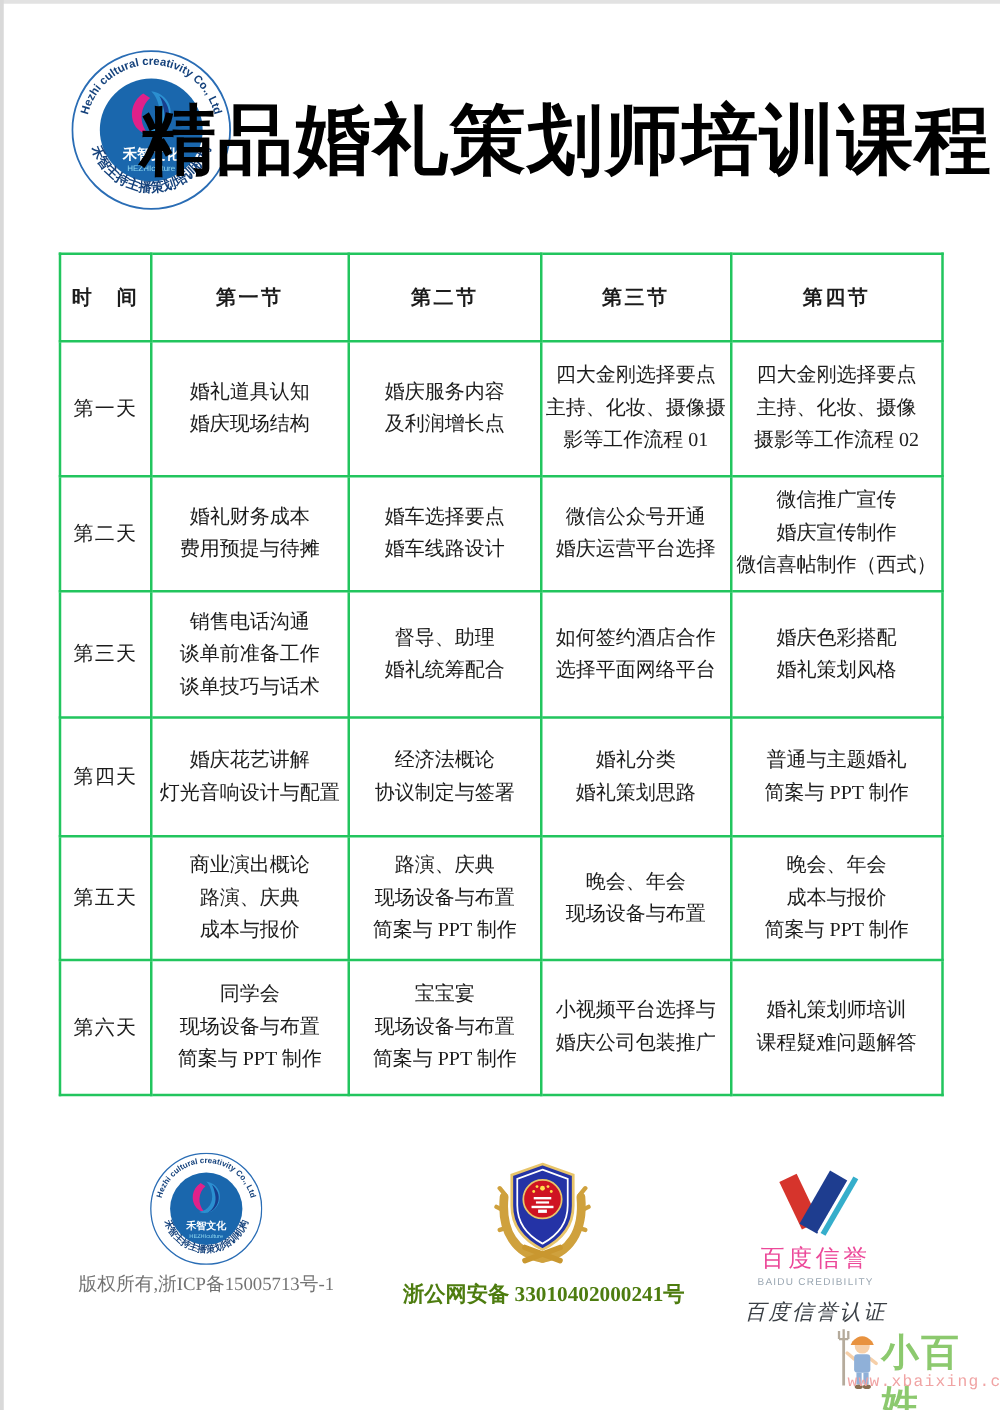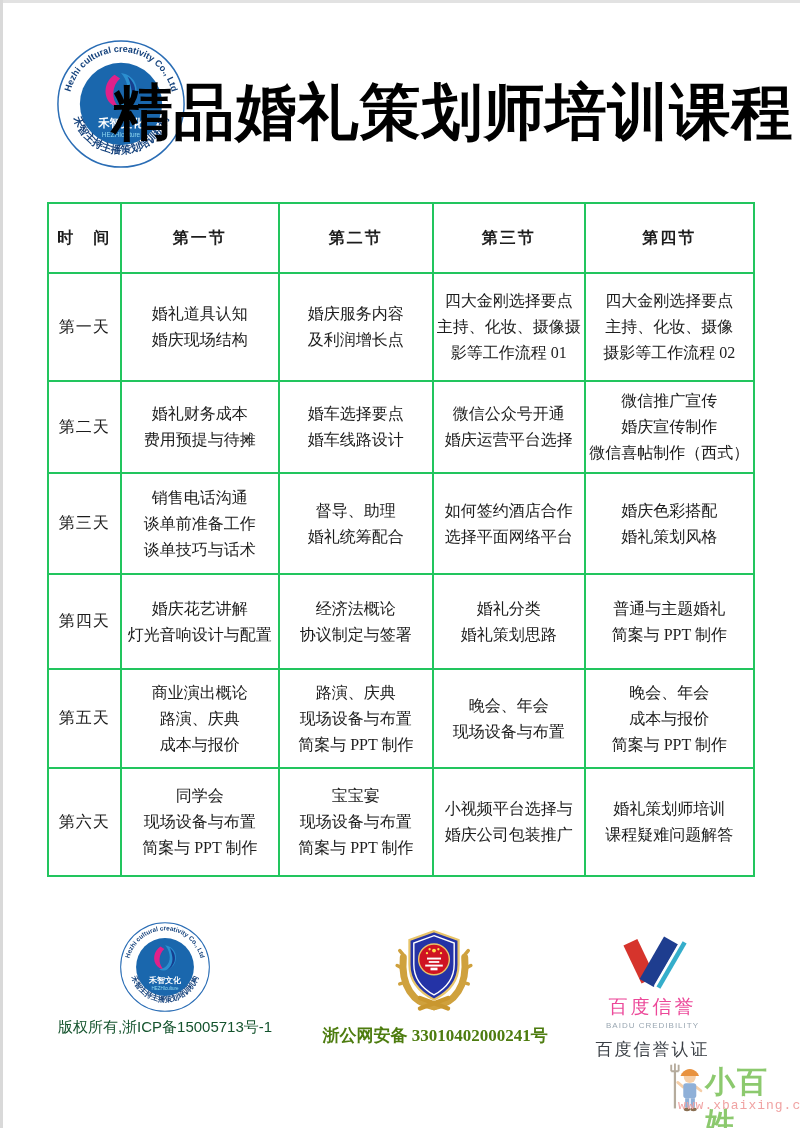--- a/index.html
+++ b/index.html
@@ -30,33 +30,33 @@
   table.schedule th{height:60px;font-weight:600;font-size:16px;letter-spacing:2px;}
   td.day{font-size:17px;letter-spacing:1px;}
   td.cell{white-space:pre-line;line-height:26px;}
   tr.r1 td{height:98px;} tr.r2 td{height:82px;} tr.r3 td{height:91px;}
   tr.r4 td{height:85px;} tr.r5 td{height:89px;} tr.r6 td{height:98px;}
 
   
   .footer-left-logo{position:absolute;left:120px;top:922px;width:90px;height:90px;}
   .copyright{
     position:absolute;left:35px;top:1018px;width:260px;text-align:center;
-    font-family:Liberation Sans, sans-serif;font-size:15px;color:#14532d;
+    font-family:Liberation Serif, serif;font-size:15px;color:#737373;
   }
   .police-badge{position:absolute;left:390px;top:926px;width:88px;height:86px;}
   .police-record{
     position:absolute;left:305px;top:1024px;width:260px;text-align:center;
     font-family:Liberation Serif, serif;font-size:17px;font-weight:700;color:#4d7c0f;
   }
   .baidu-block{position:absolute;left:570px;top:934px;width:165px;text-align:center;
     font-family:"Liberation Sans","DejaVu Sans",sans-serif;}
   .baidu-logo{width:76px;height:60px;margin:0 auto;display:block;}
   .baidu-cn{font-size:19px;letter-spacing:3px;color:#ec4899;margin-top:0;}
   .baidu-en{font-size:8px;letter-spacing:1px;color:#9aa7b2;margin-top:1px;}
-  .baidu-cert{font-size:17px;letter-spacing:2px;color:#3a3f45;margin-top:8px;}
+  .baidu-cert{font-size:17px;letter-spacing:2px;color:#3a3f45;margin-top:8px;font-style:italic;}
 
   
   .watermark{position:absolute;right:5px;bottom:12px;width:145px;height:56px;
     font-family:"Liberation Sans","DejaVu Sans",sans-serif;}
   .wm-farmer{position:absolute;left:18px;top:2px;width:38px;height:52px;}
   .wm-name{position:absolute;left:55px;top:2px;font-size:30px;font-weight:700;color:#8cc96e;letter-spacing:2px;}
   .wm-url{position:absolute;left:28px;top:38px;font-size:13px;color:#f0a3a3;letter-spacing:1px;font-family:Liberation Mono, monospace;}
 
   .svgtext-ring{font-family:"Liberation Sans","DejaVu Sans",sans-serif;}
 </style>

